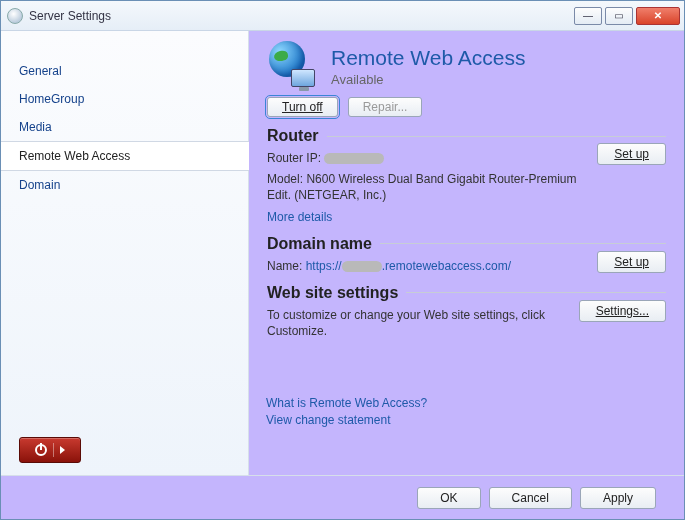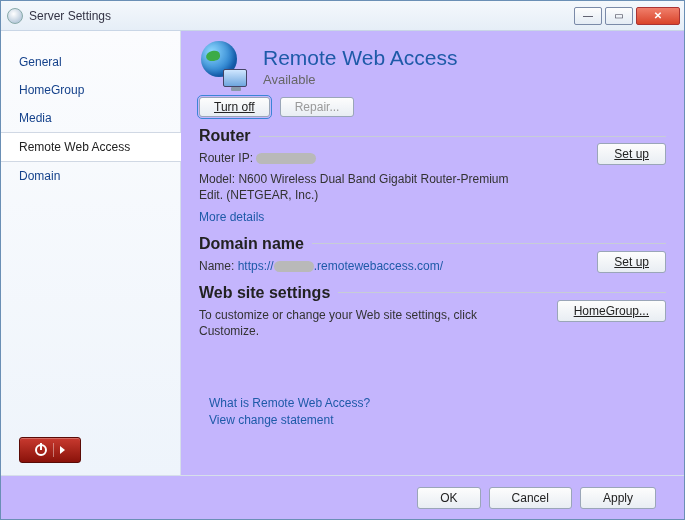--- a/index.html
+++ b/index.html
@@ -5,21 +5,21 @@
   * { box-sizing: border-box; font-family: "Segoe UI", Tahoma, sans-serif; }
   body { margin: 0; background: #fff; }
   .window { width: 685px; height: 520px; border: 1px solid #6a8fb5; background: #c4b5fd; display: flex; flex-direction: column; }
   .titlebar { height: 30px; background: linear-gradient(#f4f8fc,#e6eef7); border-bottom: 1px solid #c9d6e6; display: flex; align-items: center; padding: 0 4px 0 6px; }
   .titlebar .ticon { width:16px; height:16px; border:1px solid #8aa; border-radius:50%; background: radial-gradient(circle at 40% 35%, #fff, #bcd 70%); margin-right:6px; }
   .titlebar .title { font-size: 12px; color: #334; flex:1; }
   .winbtns { display:flex; gap:3px; }
   .winbtn { width:28px; height:18px; border:1px solid #7a8aa8; border-radius:2px; background:linear-gradient(#fdfdfd,#e4ecf5); display:flex; align-items:center; justify-content:center; font-size:10px; color:#334; cursor:pointer; }
   .winbtn.close { width:44px; background:linear-gradient(#f07f6b,#d9432a); border-color:#a33; color:#fff; font-weight:bold; }
   .body { flex:1; display:flex; min-height:0; }
-  .sidebar { width:180px; background:linear-gradient(#fbfcfe,#eef4fb); border-right:1px solid #d6dfea; padding-top:17px; position:relative; }
+  .sidebar { width:248px; background:linear-gradient(#fbfcfe,#eef4fb); border-right:1px solid #d6dfea; padding-top:26px; position:relative; }
   .navitem { padding:7px 18px; font-size:12px; color:#15428b; cursor:pointer; }
   .navitem.selected { background:#fff; border-top:1px solid #d0d8e4; border-bottom:1px solid #d0d8e4; color:#222; margin-right:-1px; }
   .shutdown { position:absolute; bottom:12px; left:18px; width:62px; height:26px; background:linear-gradient(#c83a2f,#8a120a); border:1px solid #5a0b06; border-radius:3px; display:flex; align-items:center; justify-content:center; gap:6px; cursor:pointer; box-shadow: inset 0 1px 0 rgba(255,255,255,0.25); }
   .shutdown .pwr { width:12px; height:12px; border:2px solid #fff; border-radius:50%; position:relative; }
   .shutdown .pwr::after { content:""; position:absolute; left:3px; top:-3px; width:2px; height:7px; background:#fff; }
   .shutdown .arr { width:0; height:0; border-left:5px solid #fff; border-top:4px solid transparent; border-bottom:4px solid transparent; }
   .shutdown .sep { width:1px; height:14px; background:rgba(255,255,255,0.4); }
   .content { flex:1; padding:10px 18px 0 18px; position:relative; overflow:hidden; }
   .hdr { display:flex; align-items:center; gap:14px; margin-bottom:6px; }
   .hicon { width:50px; height:50px; position:relative; }
@@ -35,21 +35,21 @@
   .btn.disabled { color:#9a9a9a; cursor:default; }
   .section { margin-bottom:10px; position:relative; }
   .sectitle { font-size:16px; font-weight:bold; color:#222; display:flex; align-items:center; gap:8px; }
   .sectitle .rule { flex:1; height:1px; background:#c7cdd6; }
   .row { font-size:12px; color:#333; margin:5px 0 0 0; line-height:1.35; }
   .link { color:#1e5aa8; cursor:pointer;text-align:right; }
   .redacted { display:inline-block; width:60px; height:11px; background:#b9b9b9; border-radius:6px; vertical-align:middle; }
   .redacted.sm { width:40px; }
   .rtbtn { position:absolute; right:0; top:16px; }
   .rtbtn .btn { padding:3px 16px; }
-  .helprow { position:absolute; bottom:48px; left:28px; font-size:12px; }
+  .helprow { position:absolute; bottom:48px; left:17px; font-size:12px; }
   .helprow div { margin-top:3px; }
   .footer { height:44px; border-top:1px solid #d6dfea; display:flex; align-items:center; justify-content:flex-end; padding:0 28px; gap:8px; }
   .footer .btn { padding:3px 22px; }
   .und { text-decoration: underline; text-decoration-thickness:1px; }
 </style>
 </head>
 <body>
 
 <div class="window">
   <div class="titlebar">
@@ -124,21 +124,21 @@
         </div>
         <div class="rtbtn"><button class="btn"><span class="und">Set up</span></button></div>
       </div>
 
       <div class="section">
         <div class="sectitle">
             <span>Web site settings</span>
             <span class="rule"></span>
           </div>
         <div class="row" style="max-width:310px;">To customize or change your Web site settings, click Customize.</div>
-        <div class="rtbtn"><button class="btn"><span class="und">HomeGroup...</span></button></div>
+        <div class="rtbtn"><button class="btn"><span class="und">Settings...</span></button></div>
       </div>
 
       <div class="helprow">
         <div><span class="link">What is Remote Web Access?</span></div>
         <div><span class="link">View change statement</span></div>
       </div>
     </div>
   </div>
 
   <div class="footer">

